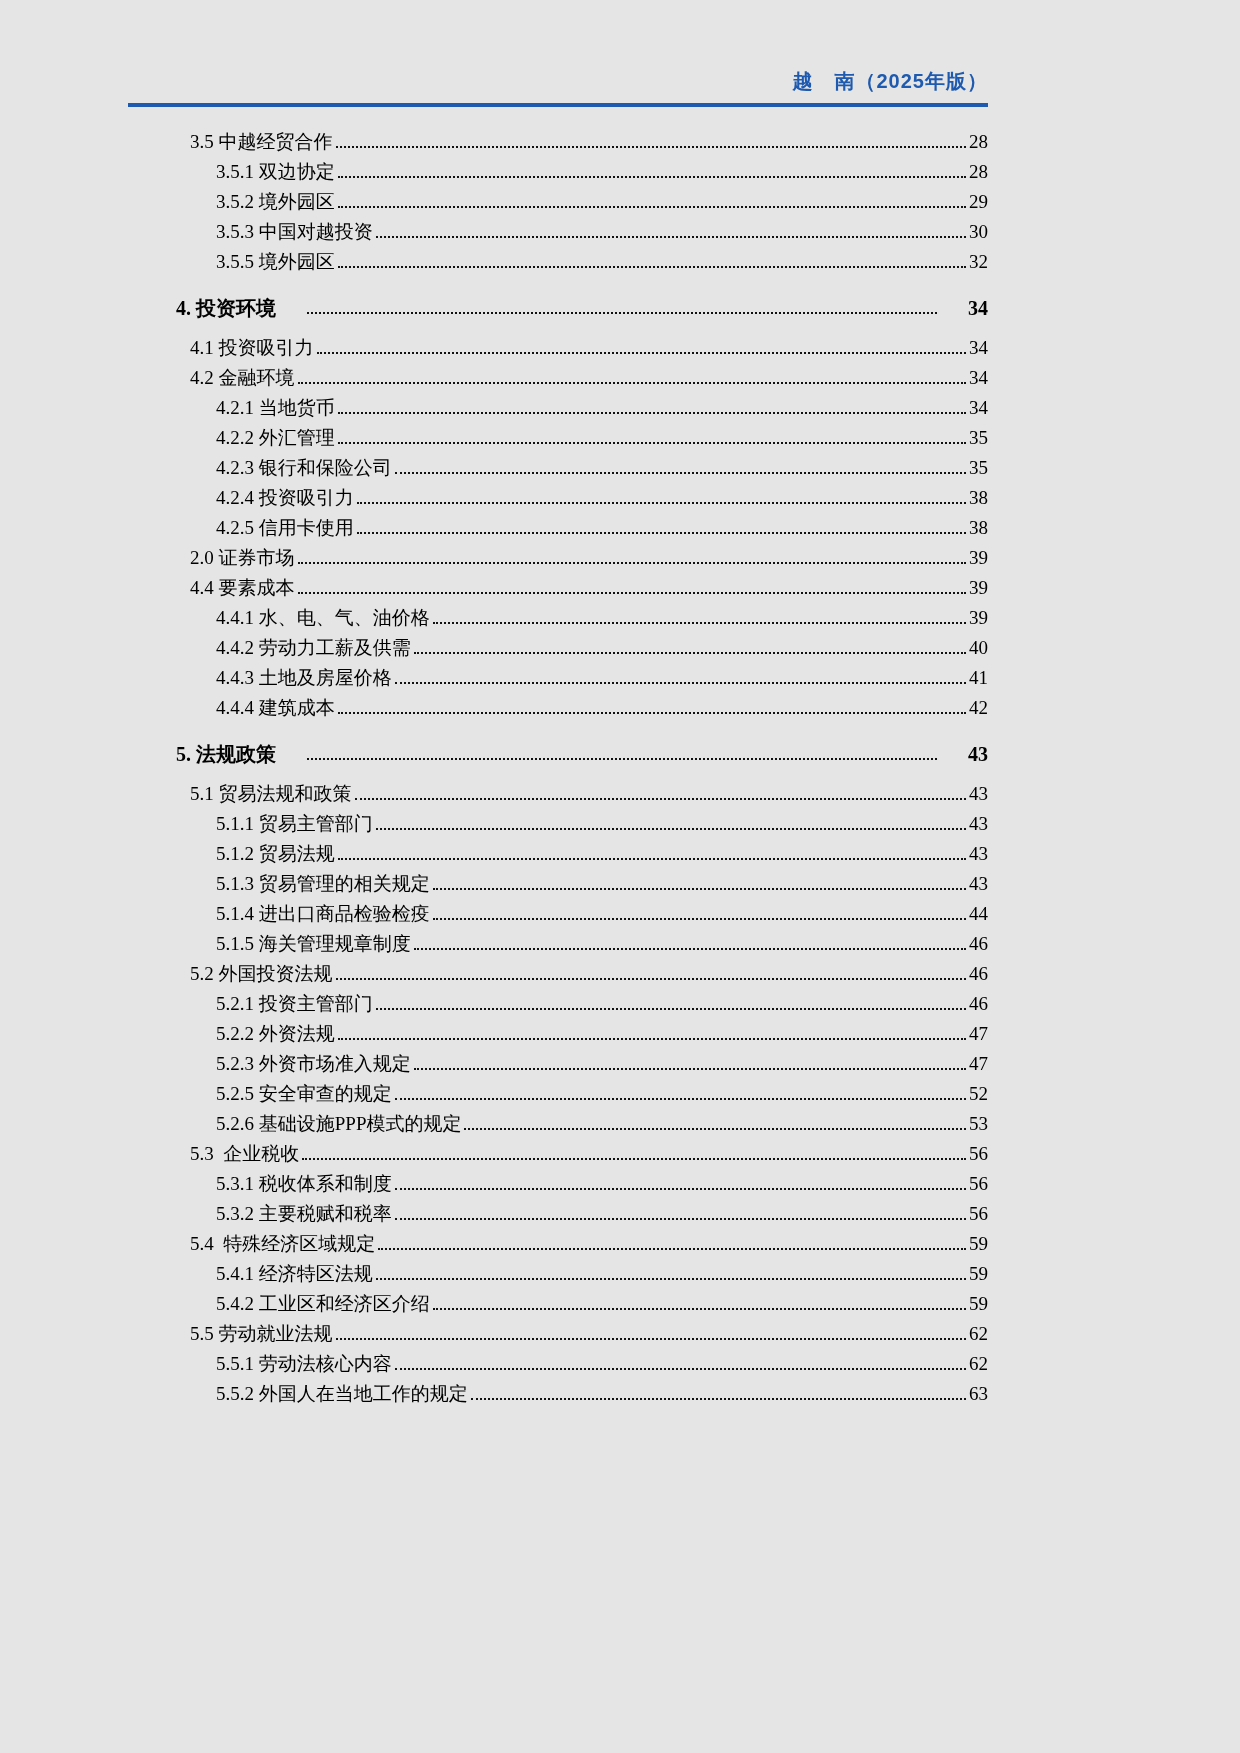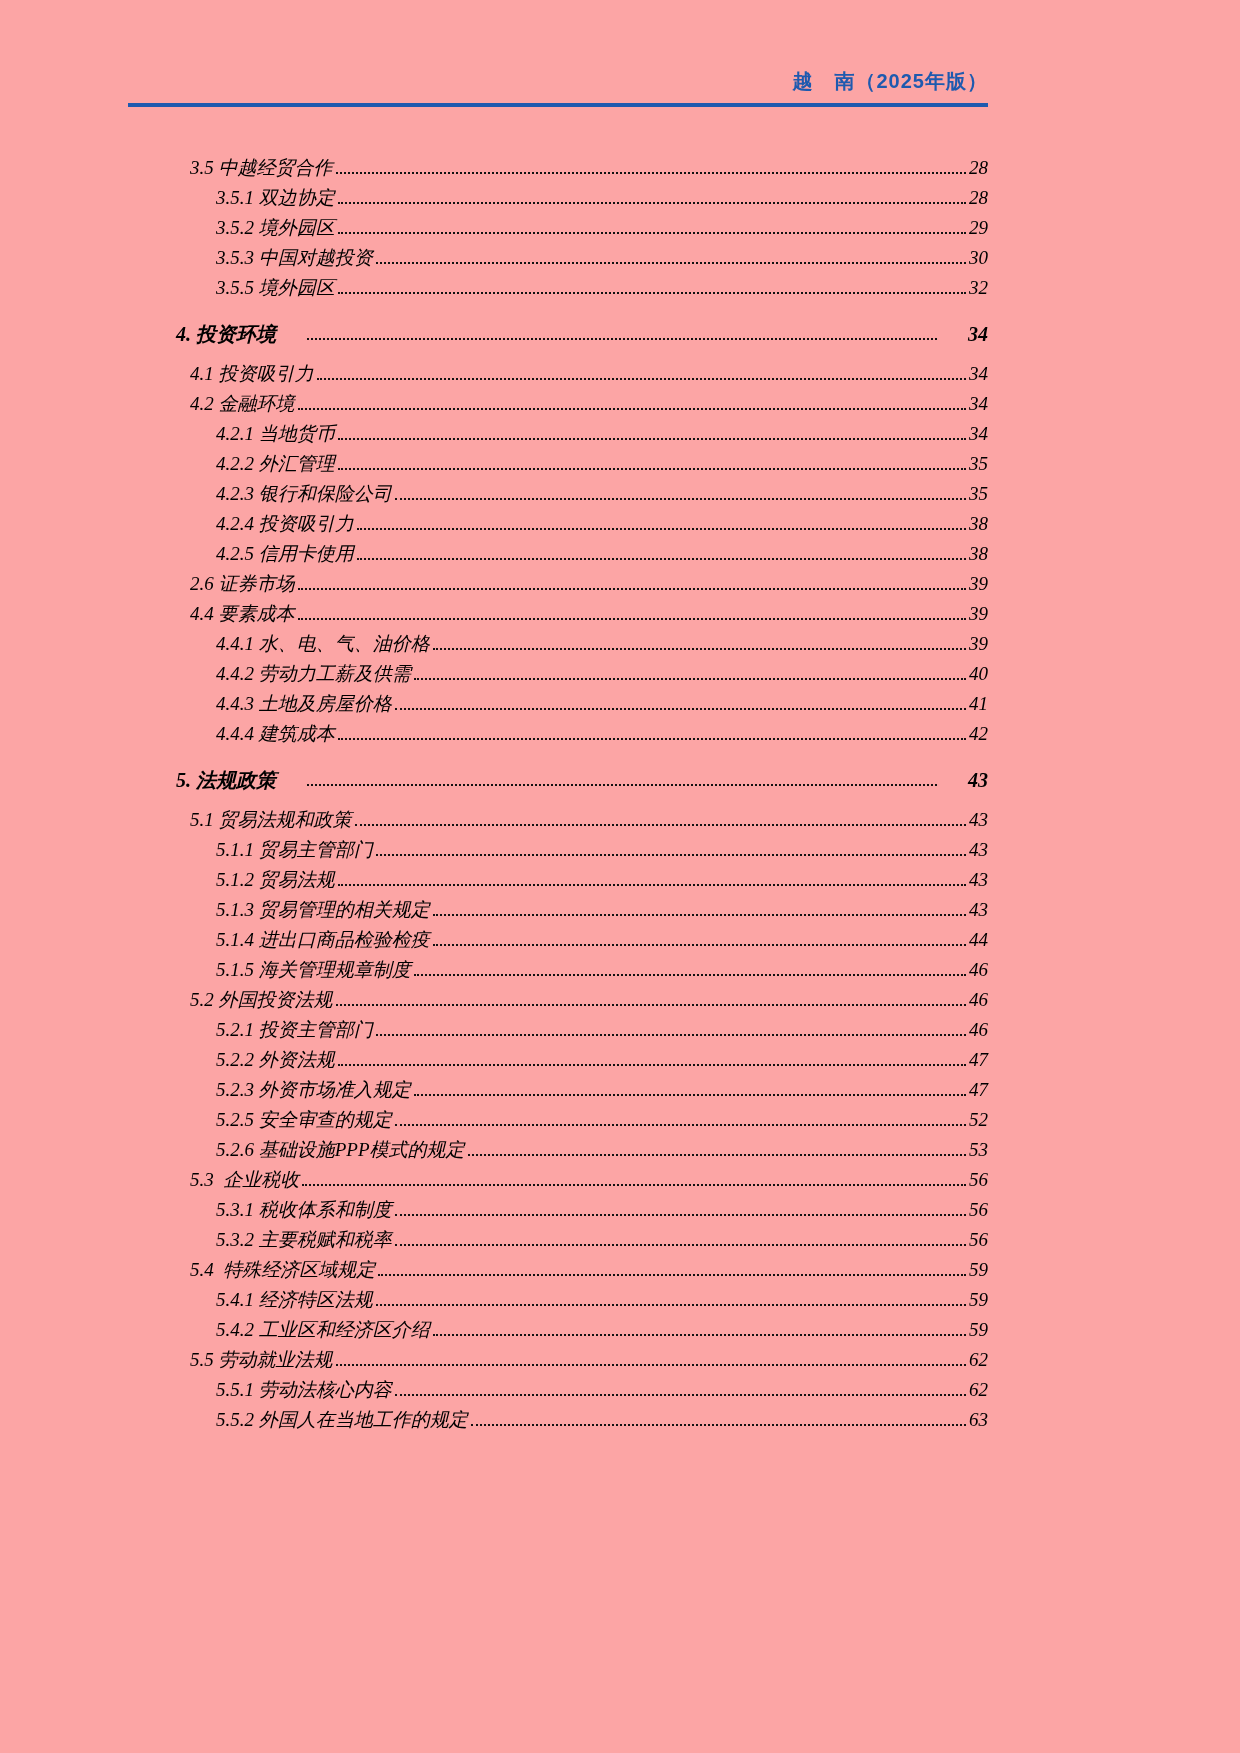--- a/index.html
+++ b/index.html
@@ -7,21 +7,21 @@
     width: 1240px;
     height: 1753px;
     background: #ffffff;
     font-family: "Liberation Serif", "DejaVu Serif", serif;
     color: #000000;
   }
   .page {
     position: relative;
     width: 1240px;
     height: 1753px;
-    background: #fca5a5;
+    background: #e5e5e5;
     overflow: hidden;
   }
   .content {
     position: absolute;
     left: 128px;
     top: 68px;
     width: 860px;
   }
   .page-header .header-title {
     text-align: right;
@@ -30,22 +30,21 @@
     font-size: 20px;
     letter-spacing: 1px;
     padding-bottom: 8px;
     font-family: "Liberation Sans", "DejaVu Sans", sans-serif;
   }
   .page-header .header-rule {
     height: 4px;
     background: var(--accent, #1E5AAF);
   }
   .toc {
-    margin-top: 46px;
-    font-style: italic;
+    margin-top: 20px;
   }
   .toc-entry {
     display: flex;
     align-items: flex-end;
     height: 30px;
     line-height: 30px;
     font-size: 19px;
   }
   .toc-entry .label,
   .toc-entry .pagenum {
@@ -151,21 +150,21 @@
     <span class="pagenum">38</span>
   </div>
 
   <div class="toc-entry level-subsection">
     <span class="label">4.2.5 信用卡使用</span>
     <span class="dots"></span>
     <span class="pagenum">38</span>
   </div>
 
   <div class="toc-entry level-section">
-    <span class="label">2.6 证券市场</span>
+    <span class="label">2.0 证券市场</span>
     <span class="dots"></span>
     <span class="pagenum">39</span>
   </div>
 
   <div class="toc-entry level-section">
     <span class="label">4.4 要素成本</span>
     <span class="dots"></span>
     <span class="pagenum">39</span>
   </div>
 

